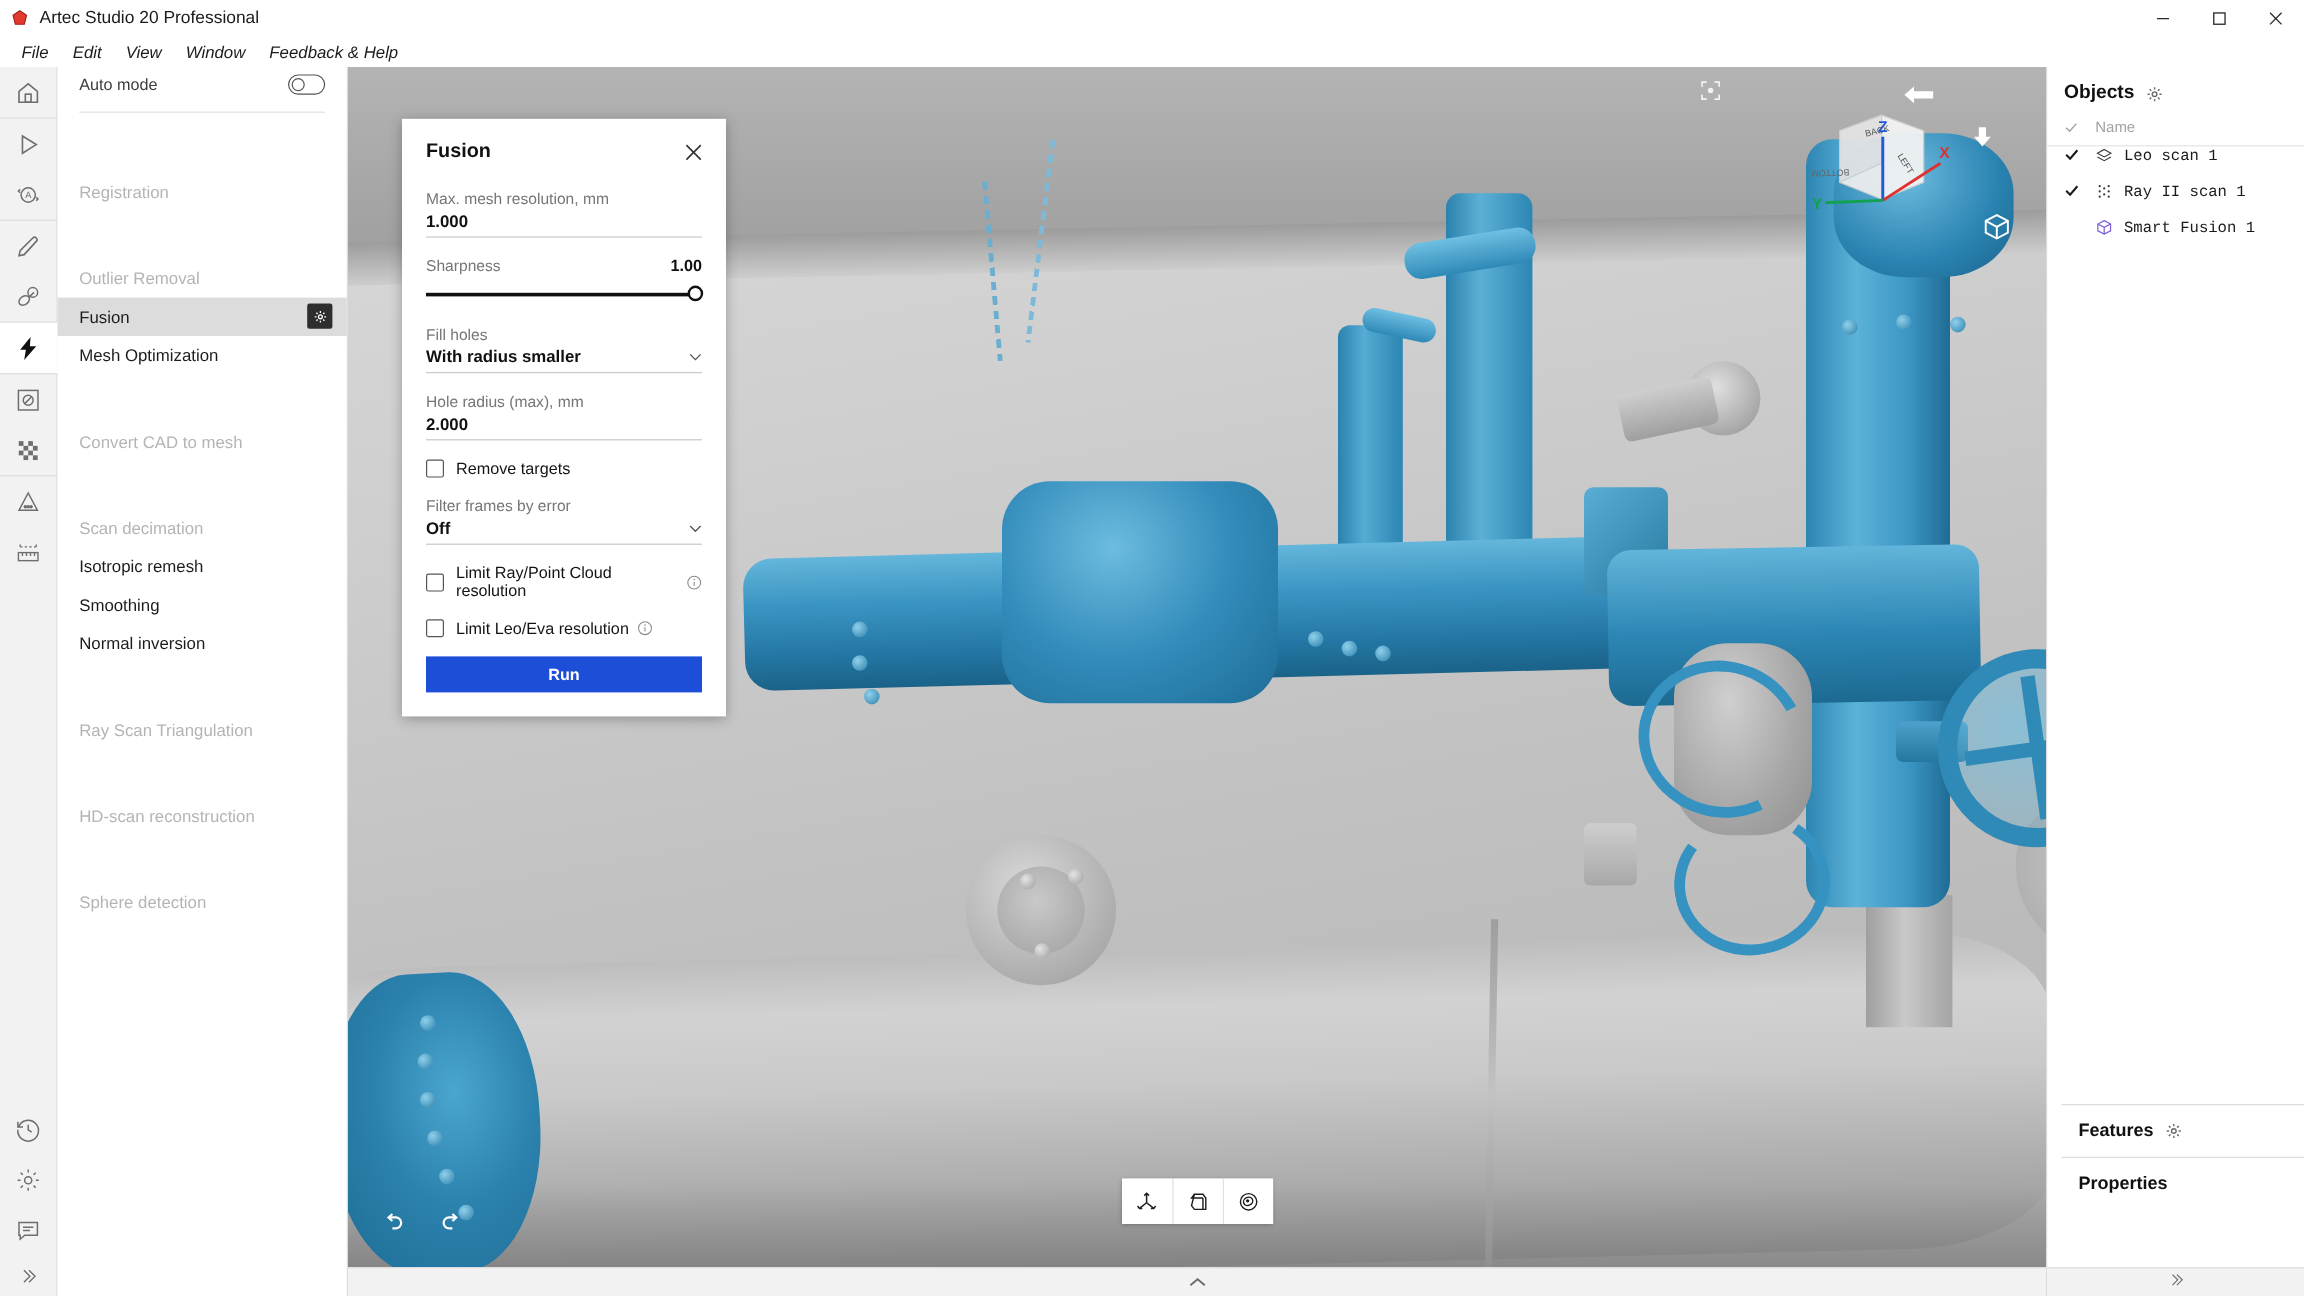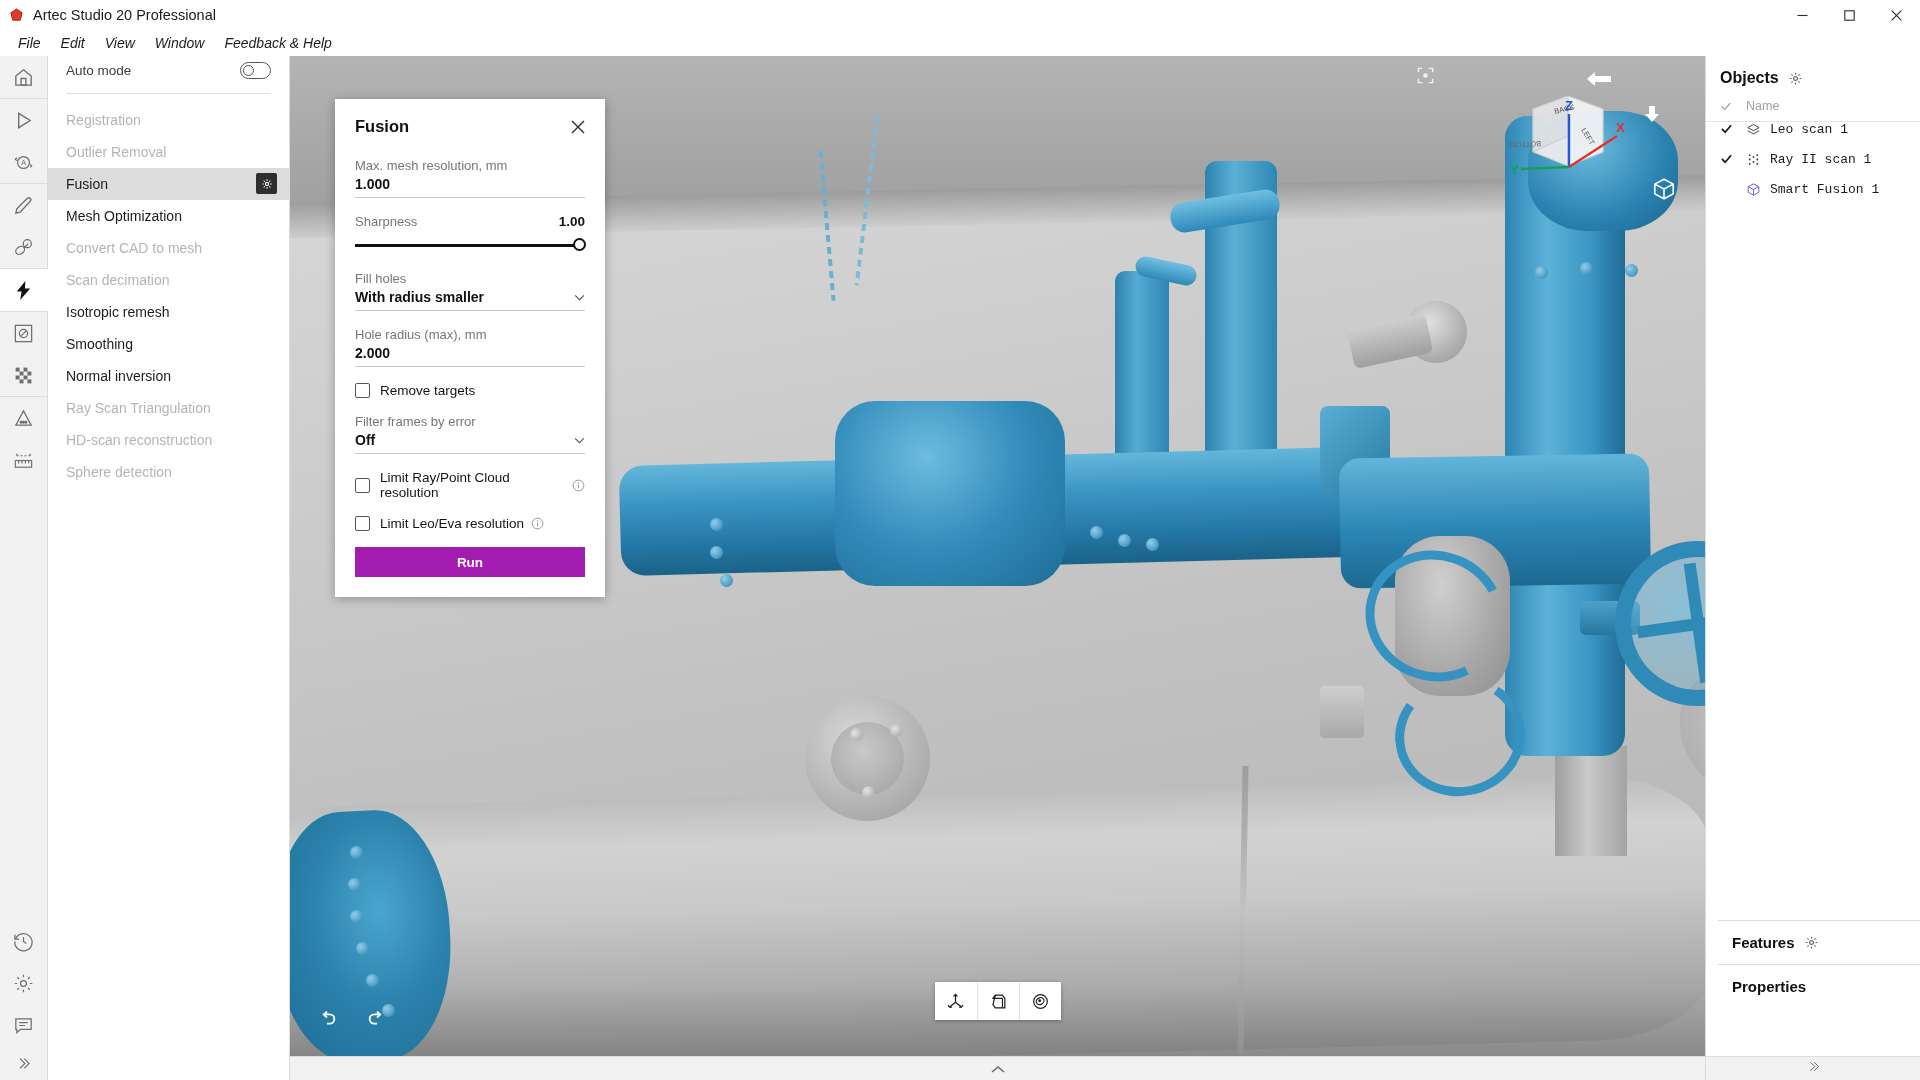--- a/index.html
+++ b/index.html
@@ -74,21 +74,21 @@
     border-radius: 50%; border: 1.6px solid #555; background: #fff;
   }
   .tools-divider { height: 1px; background: #e2e2e2; margin: 0 18px; }
   .tool-list { padding-top: 10px; }
   .tool-item {
     position: relative;
     height: 32px; display: flex; align-items: center;
     padding-left: 18px; padding-right: 10px;
     font-size: 14px; color: #1c1c1c;
   }
-  .tool-item.disabled { color: #b4b4b4; }
+  .tool-item.disabled { color: #b4b4b4; margin-top: 40px; }
   .tool-item.selected { background: #dcdcdc; font-weight: normal; }
   .tool-gear {
     position: absolute; right: 12px; top: 5px;
     width: 21px; height: 21px; background: #2e2e2e; border-radius: 2px;
     display: flex; align-items: center; justify-content: center;
   }
 
   
   .viewport {
     position: absolute; top: 56px; left: 290px;
@@ -321,21 +321,21 @@
   }
   .chevron { color:#555; display:flex; }
   .check-row { display:flex; align-items:center; margin-bottom: 16px; }
   .checkbox {
     width: 15px; height: 15px; border: 1.6px solid #555; background:#fff; border-radius: 2px;
     margin-right: 10px; flex: 0 0 auto;
   }
   .check-label { font-size: 13.5px; color:#141414; }
   .info-icon { margin-left: 7px; color:#8a8a8a; display:flex; }
   .run-btn {
-    margin-top: 10px; width: 100%; height: 30px; background: #a21caf; color:#fff;
+    margin-top: 10px; width: 100%; height: 30px; background: #1d4ed8; color:#fff;
     display:flex; align-items:center; justify-content:center;
     font-size: 13.5px; font-weight: bold; border: none; cursor: pointer;
   }
 
   
   .right-panel {
     position:absolute; top: 56px; left: 1705px; width: 215px; height: 1024px;
     background:#ffffff; border-left: 1px solid #dcdcdc;
   }
   .rp-head {

